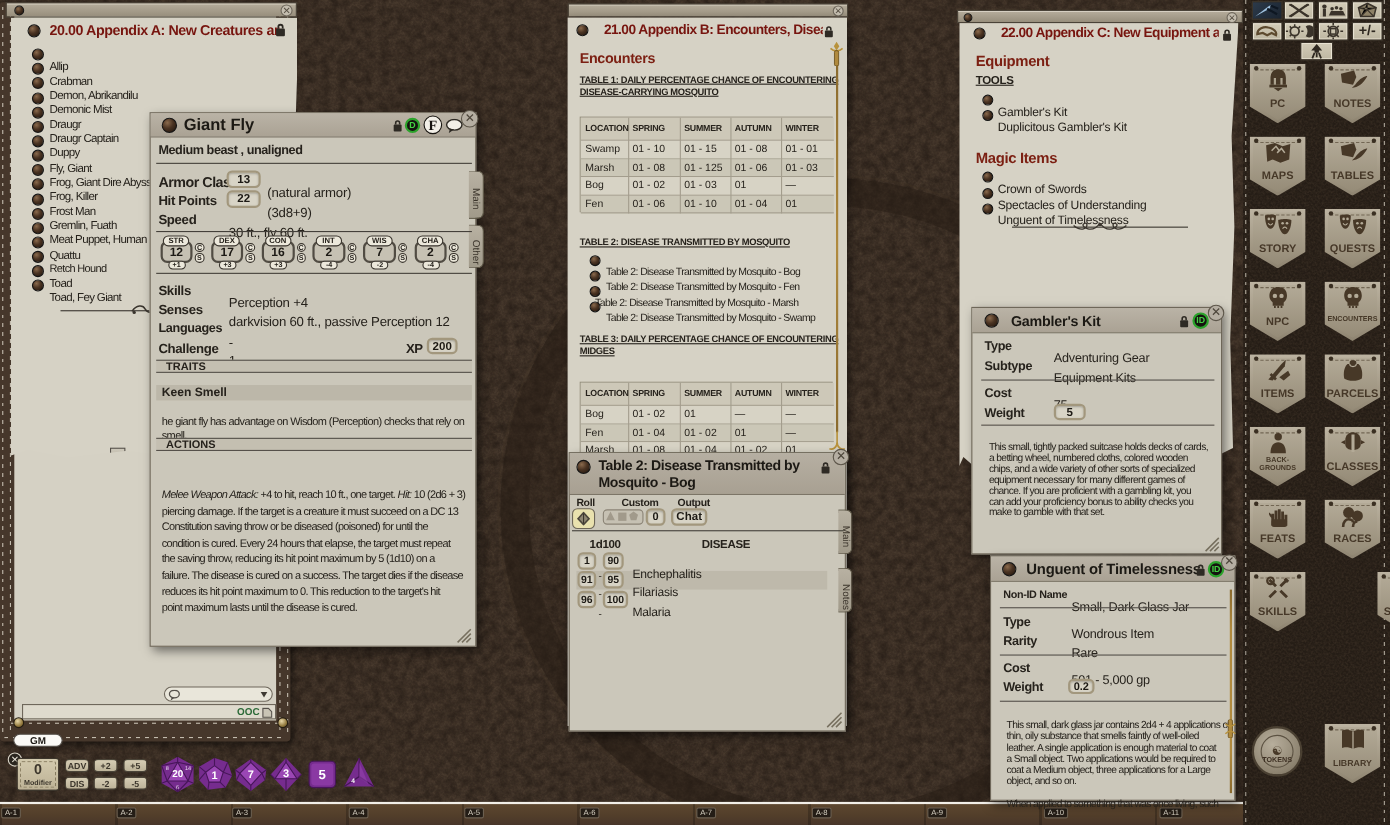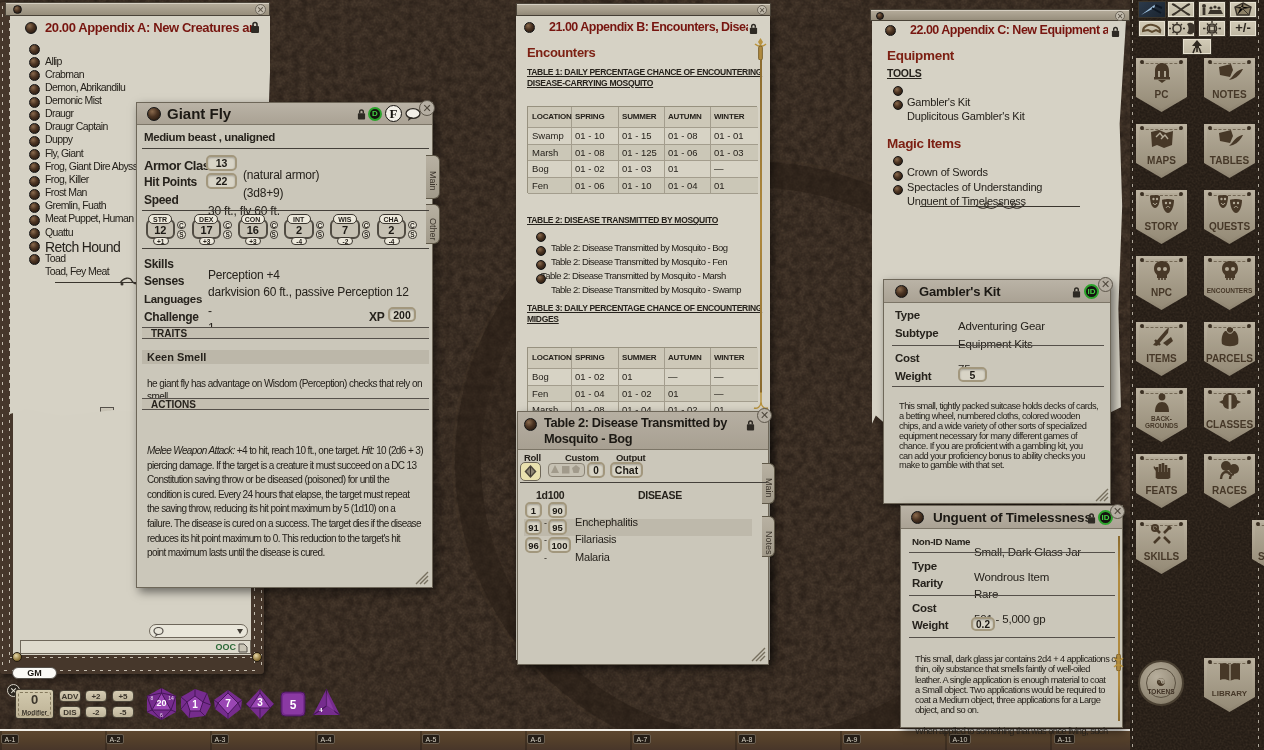--- a/index.html
+++ b/index.html
@@ -430,25 +430,25 @@
   <div class="txt" style="left:35px;top:145.9px;font-size:10.5px;letter-spacing:-0.6px;white-space:nowrap;">Frog, Killer</div>
   <div class="bullet" style="left:19px;top:159.5px;width:11px;height:11px;"></div>
   <div class="txt" style="left:35px;top:159.0px;font-size:10.5px;letter-spacing:-0.6px;white-space:nowrap;">Frost Man</div>
   <div class="bullet" style="left:19px;top:172.7px;width:11px;height:11px;"></div>
   <div class="txt" style="left:35px;top:172.2px;font-size:10.5px;letter-spacing:-0.6px;white-space:nowrap;">Gremlin, Fuath</div>
   <div class="bullet" style="left:19px;top:185.8px;width:11px;height:11px;"></div>
   <div class="txt" style="left:35px;top:185.3px;font-size:10.5px;letter-spacing:-0.6px;white-space:nowrap;">Meat Puppet, Human</div>
   <div class="bullet" style="left:19px;top:199.0px;width:11px;height:11px;"></div>
   <div class="txt" style="left:35px;top:198.5px;font-size:10.5px;letter-spacing:-0.6px;white-space:nowrap;">Quattu</div>
   <div class="bullet" style="left:19px;top:212.1px;width:11px;height:11px;"></div>
-  <div class="txt" style="left:35px;top:211.6px;font-size:14px;letter-spacing:-0.6px;white-space:nowrap;">Retch Hound</div>
+  <div class="txt" style="left:35px;top:211.6px;font-size:10px;letter-spacing:-0.6px;white-space:nowrap;">Retch Hound</div>
   <div class="bullet" style="left:19px;top:225.2px;width:11px;height:11px;"></div>
   <div class="txt" style="left:35px;top:224.8px;font-size:10.5px;letter-spacing:-0.6px;white-space:nowrap;">Toad</div>
   <div class="bullet" style="left:19px;top:238.4px;width:11px;height:11px;"></div>
-  <div class="txt" style="left:35px;top:237.9px;font-size:10.5px;letter-spacing:-0.6px;white-space:nowrap;">Toad, Fey Meat</div>
+  <div class="txt" style="left:35px;top:237.9px;font-size:10.5px;letter-spacing:-0.6px;white-space:nowrap;">Toad, Fey Giant</div>
   <div class="hrl" style="left:45px;top:266px;width:81px;background:#3a352e;"></div>
   <svg style="position:absolute;left:108px;top:255px;" width="30" height="20" viewBox="0 0 30 20">
       <path d="M2 12 C6 6 12 6 14 10 C16 14 22 14 26 8" fill="none" stroke="#3a352e" stroke-width="1.3"></path>
       <circle cx="4" cy="13" r="1.5" fill="#3a352e"></circle>
     </svg>
   <div style="position:absolute;left:90px;top:391px;width:14px;height:12px;background:linear-gradient(#cdc8ba,#b7b1a2);border:1px solid #55504a;text-align:center;line-height:11px;font-size:8px;color:#3a352e;">◀</div>
 </div>
 
 <div id="appB">
   <div class="tbar" style="left:516px;top:3px;width:255px;height:13px;">

